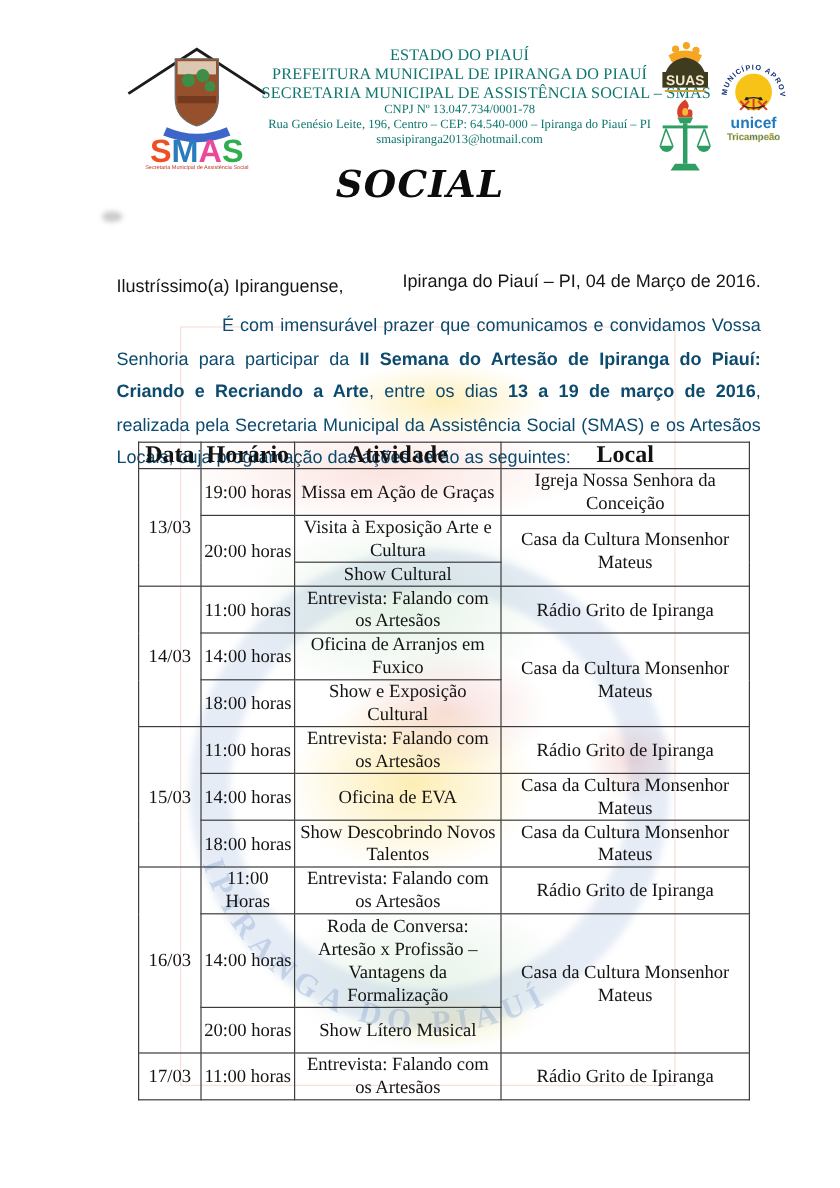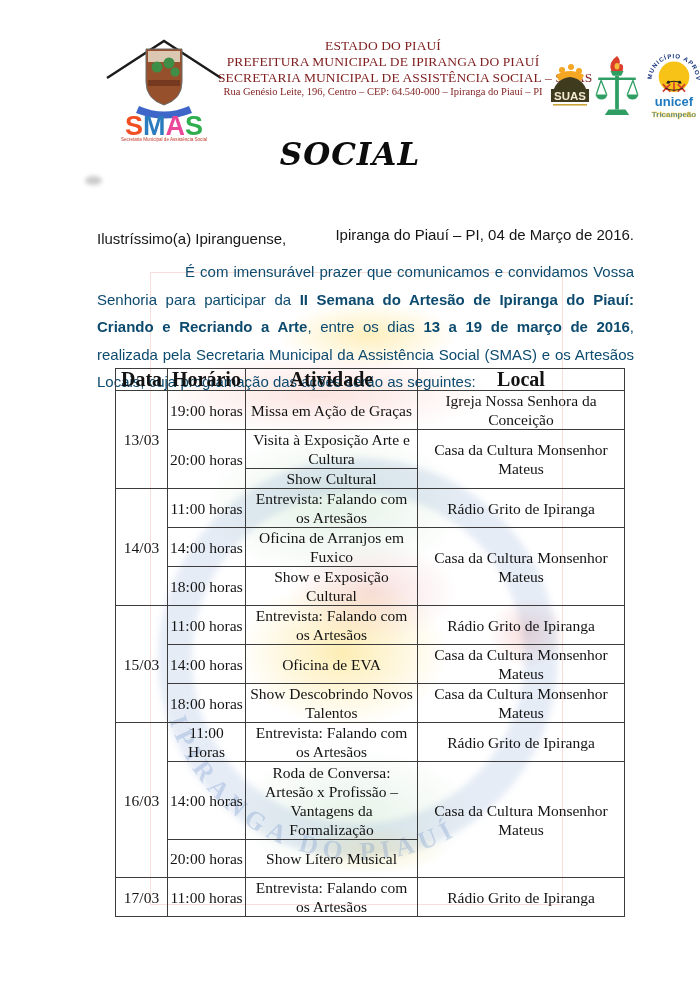--- a/index.html
+++ b/index.html
@@ -31,25 +31,25 @@
     background:radial-gradient(closest-side, rgba(215,95,85,.20), rgba(215,95,85,0)); }
   .wm-red2 { left:488px; top:598px; width:80px; height:70px;
     background:radial-gradient(closest-side, rgba(215,95,85,.22), rgba(215,95,85,0)); }
   .wm-arc-text { left:120px; top:420px; width:480px; height:480px; opacity:.28; }
   .wm-smudge { left:85px; top:176px; width:17px; height:9px; border-radius:50%;
     background:rgba(140,140,140,.45); filter:blur(2px); }
 
   
   .smas-logo { position:absolute; left:103px; top:36px; width:122px; height:106px; }
   .lh-text { position:absolute; left:218px; top:38px; width:330px; text-align:center;
-    font-family:"Liberation Serif", serif; color:#7f1d1d; }
+    font-family:"Liberation Serif", serif; color:#0f766e; }
   .lh-text .big { font-size:13.5px; line-height:16px; white-space:nowrap; letter-spacing:.1px; }
   .lh-text .small { font-size:10.5px; line-height:12.5px; white-space:nowrap; }
   .logos-right { position:absolute; left:548px; top:34px; display:flex; gap:4px; }
-  .lr-col { display:flex; flex-direction:row; align-items:center; gap:2px; }
+  .lr-col { display:flex; flex-direction:column; align-items:center; gap:2px; }
 
   
   .doc-title { position:absolute; left:0; top:136px; width:100%; text-align:center;
     font-family:"DejaVu Serif", serif; font-style:italic; font-weight:bold;
     font-size:31px; letter-spacing:1px; color:#0c0c0c; }
   .dateline { position:absolute; top:194px; right:66px; font-size:15px;margin-top:32px; }
   .salutation { position:absolute; top:230px; left:97px; font-size:15px; }
   .body-par { position:absolute; top:258px; left:97px; width:537px;
     font-size:15px; line-height:27.6px; text-align:justify; text-indent:88px; color:#0c4a6e; }
   .body-par b { font-weight:bold; }
@@ -106,21 +106,23 @@
     <text x="61" y="99" text-anchor="middle" font-family="Liberation Sans, sans-serif" font-weight="bold" font-size="27">
       <tspan fill="#f04e23">S</tspan><tspan fill="#2b7bbf">M</tspan><tspan fill="#ec4899">A</tspan><tspan fill="#2eae4f">S</tspan>
     </text>
     <text x="61" y="105" text-anchor="middle" font-family="Liberation Sans, sans-serif" font-size="4.6" fill="#c0392b">Secretaria Municipal de Assistência Social</text>
   </svg>
 
   <div class="lh-text">
     <div class="big">ESTADO DO PIAUÍ</div>
     <div class="big">PREFEITURA MUNICIPAL DE IPIRANGA DO PIAUÍ</div>
     <div class="big">SECRETARIA MUNICIPAL DE ASSISTÊNCIA SOCIAL – SMAS</div>
+    <div class="small">CNPJ Nº 13.047.734/0001-78</div>
     <div class="small">Rua Genésio Leite, 196, Centro – CEP: 64.540-000 – Ipiranga do Piauí – PI</div>
+    <div class="small">smasipiranga2013@hotmail.com</div>
   </div>
 
   <div class="logos-right">
     <div class="lr-col">
 
       <svg width="44" height="46" viewBox="0 0 44 46">
         <circle cx="14" cy="7" r="3" fill="#f5a623"></circle>
         <circle cx="23" cy="4" r="3" fill="#f5a623"></circle>
         <circle cx="31" cy="8" r="3" fill="#f5a623"></circle>
         <path d="M8 12 q14 -8 28 0 l-3 6 q-11 -6 -22 0 z" fill="#f5a623"></path>

